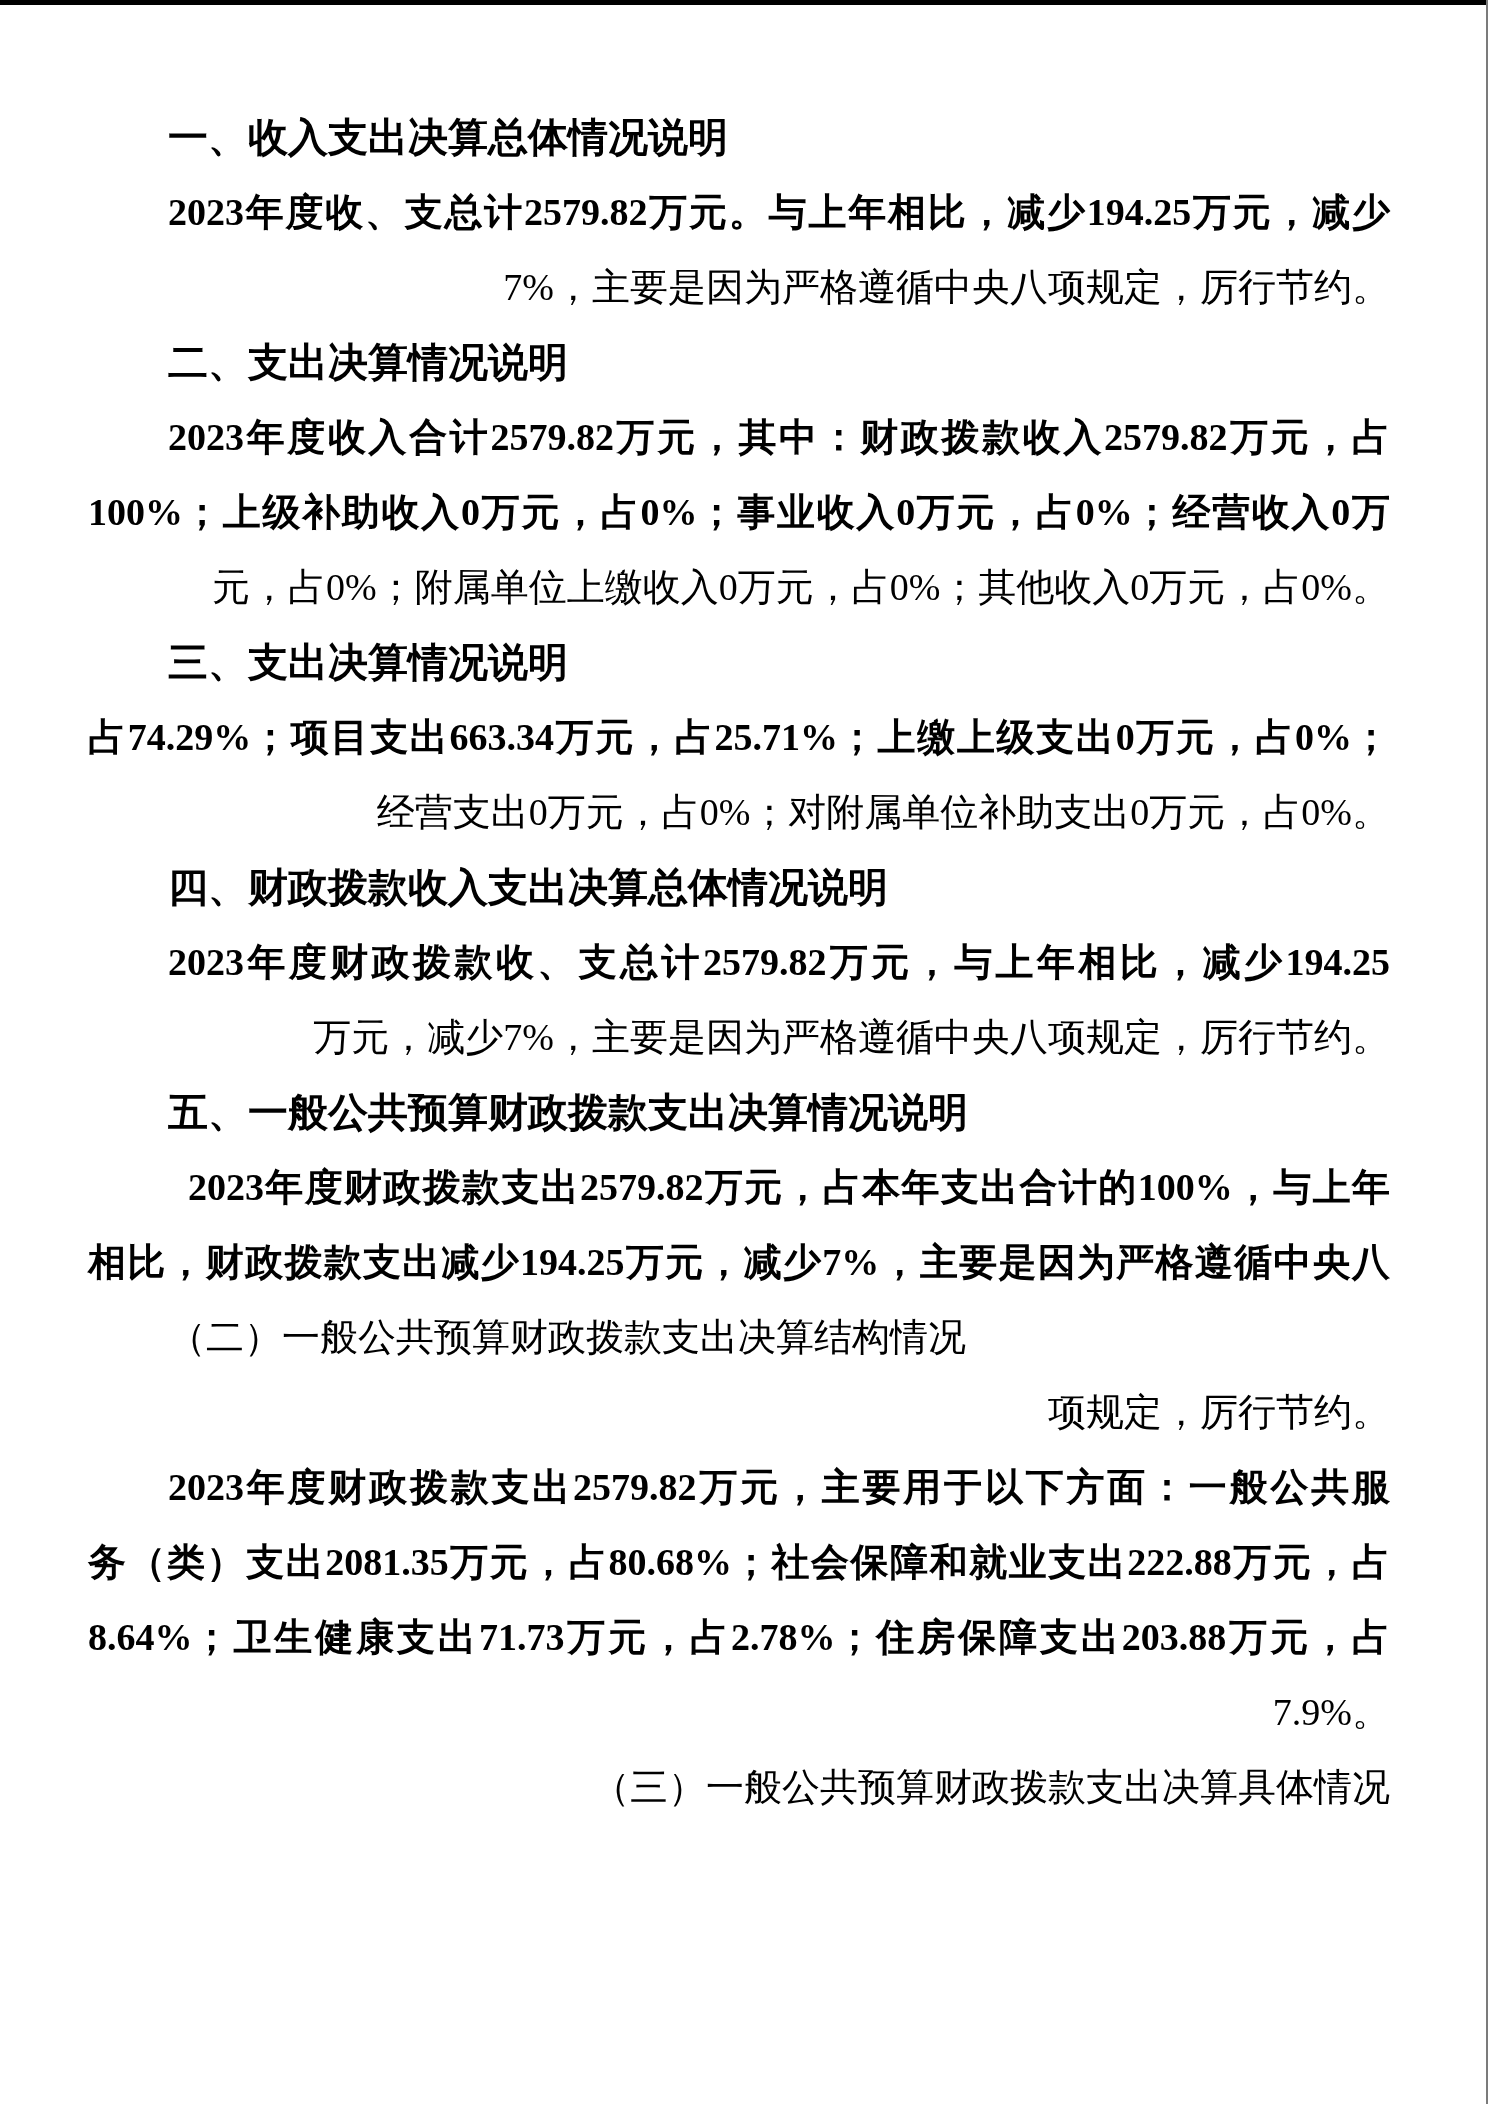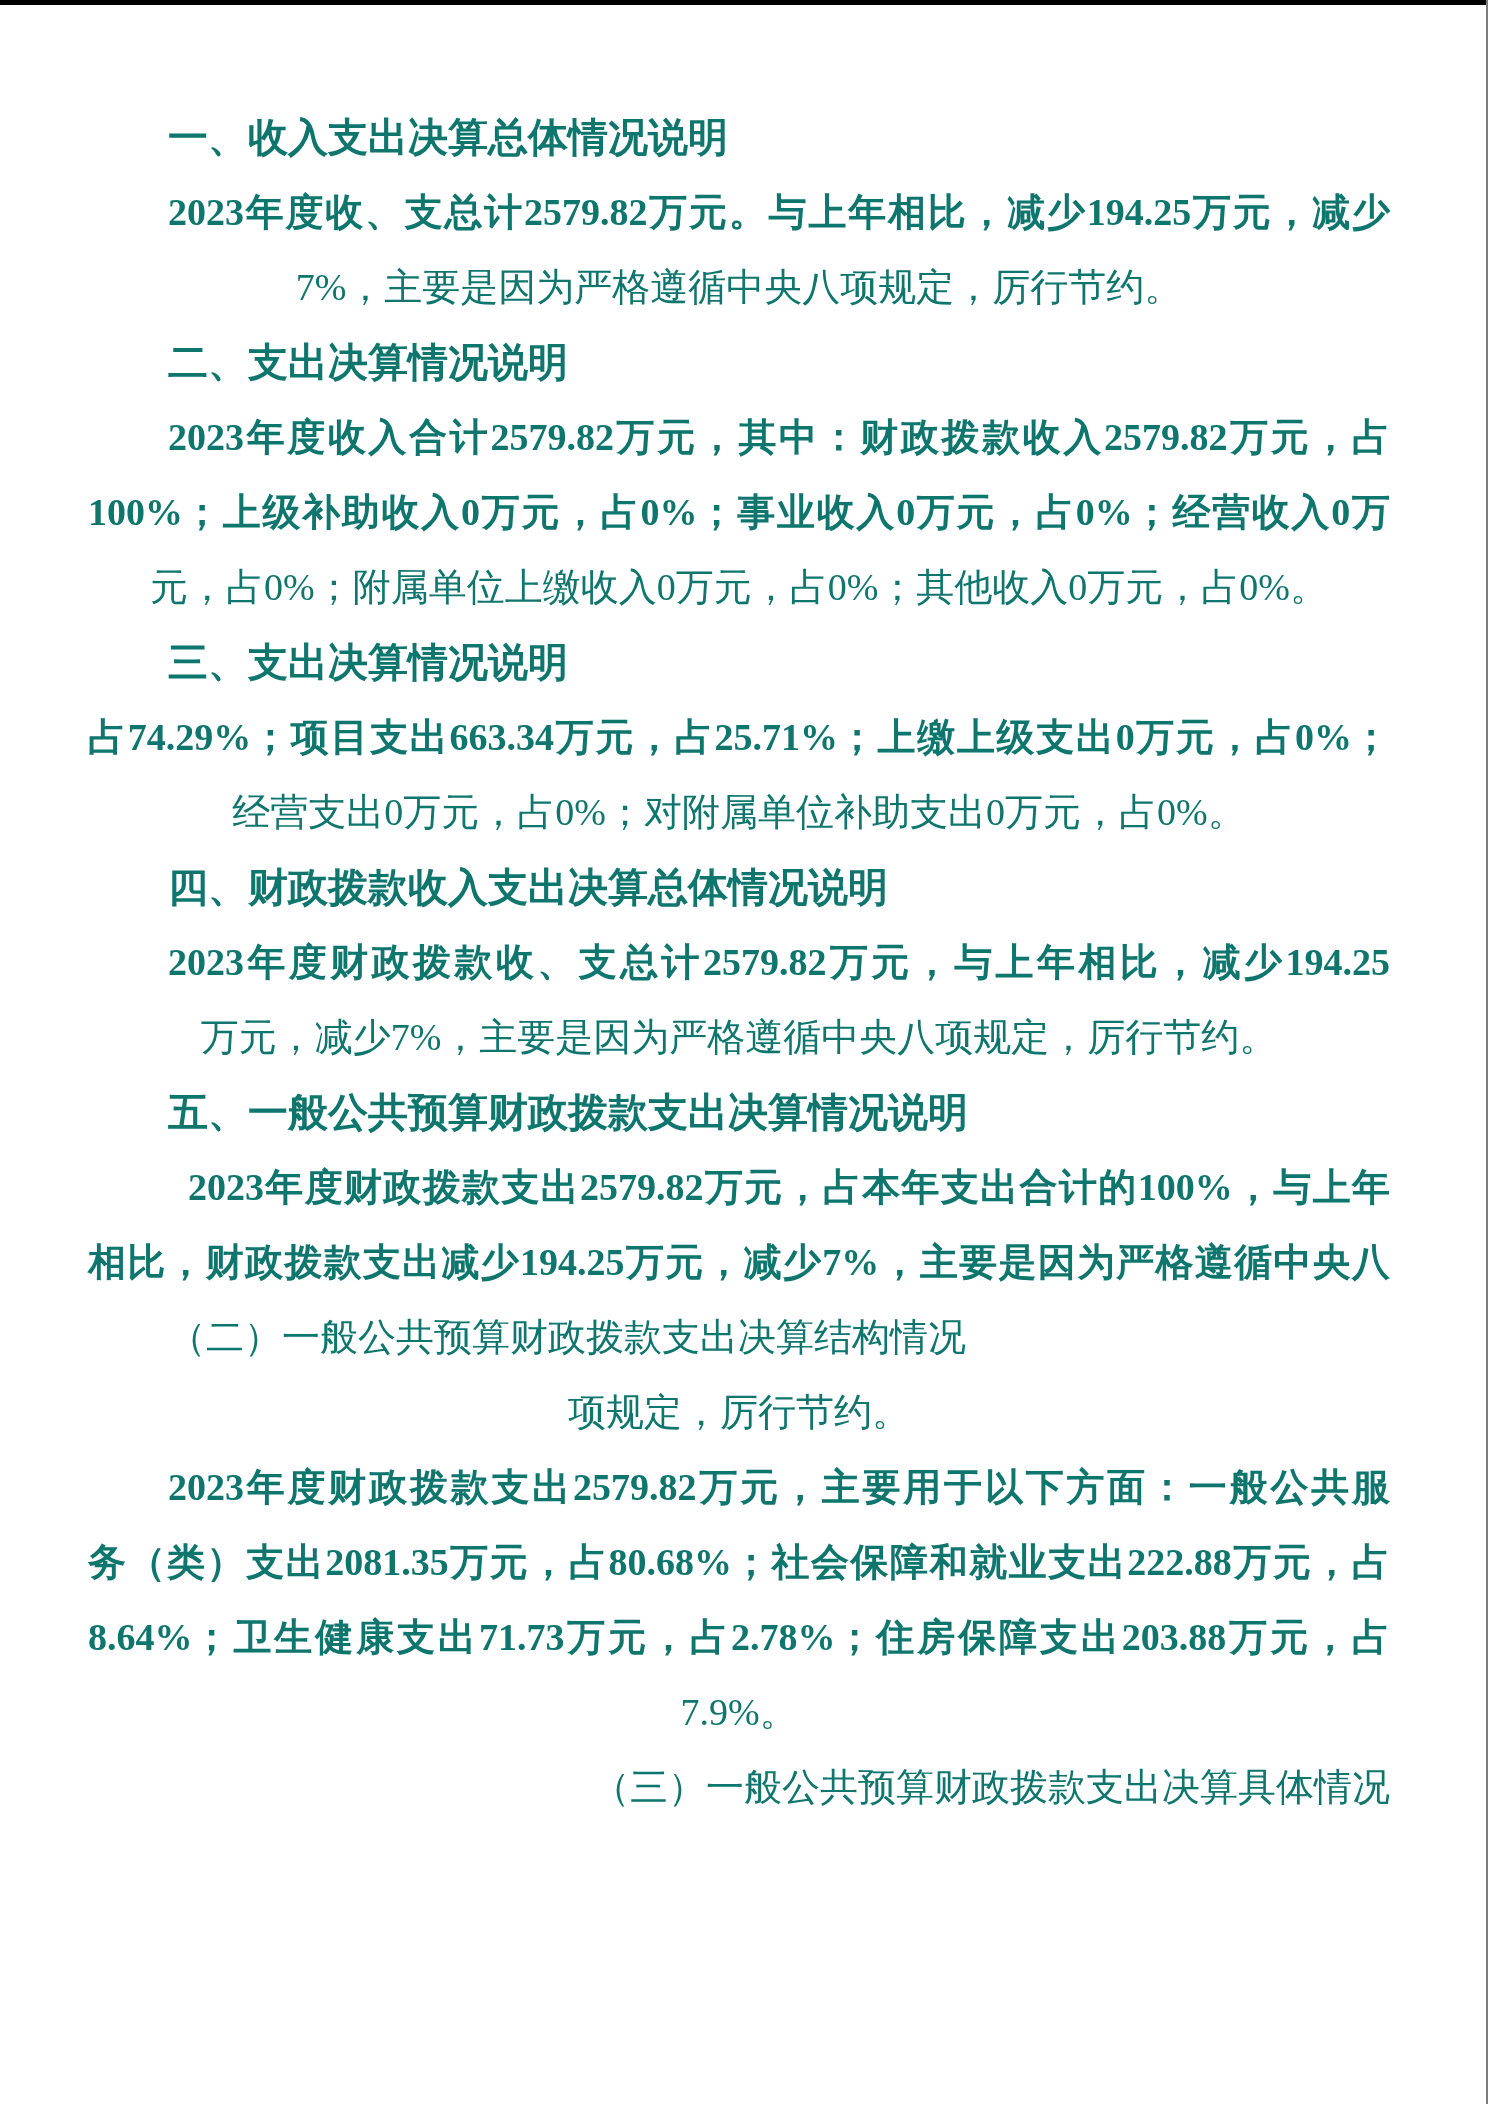--- a/index.html
+++ b/index.html
@@ -26,41 +26,41 @@
     width: 1302px;
     padding-top: 100px;
     color: #000000;
   }
   .row {
     line-height: 75px;
     font-size: 38px;
     white-space: normal;
   }
   
-  .row.l { text-align: center; }
+  .row.l { text-align: right; }
   .row.l.just { text-align: justify; text-align-last: justify; font-weight: bold; }
   
   .row.h {
     font-family: "Liberation Sans", "DejaVu Sans", sans-serif;
     font-weight: bold;
     font-size: 40px;
   }
   
   .row.s { font-size: 38px; }
   .ind0 { padding-left: 0; }
   .ind1 { padding-left: 80px; }
   .ind2 { padding-left: 100px; }
   .ind3 { padding-left: 125px; text-align: right; }
 </style>
 </head>
 <body style="background: rgb(255, 255, 255);">
 
 <div class="top-edge-bar" style="background: rgb(0, 0, 0);"></div>
 <div class="right-edge-line" style="background: rgb(123, 123, 123);"></div>
-<div class="doc" style="color: #0f766e;">
+<div class="doc" style="color: #000000;">
     <div class="row h ind1">一、收入支出决算总体情况说明</div>
     <div class="row l ind1 just">2023年度收、支总计2579.82万元。与上年相比，减少194.25万元，减少</div>
     <div class="row l ind0">7%，主要是因为严格遵循中央八项规定，厉行节约。</div>
     <div class="row h ind1">二、支出决算情况说明</div>
     <div class="row l ind1 just">2023年度收入合计2579.82万元，其中：财政拨款收入2579.82万元，占</div>
     <div class="row l ind0 just">100%；上级补助收入0万元，占0%；事业收入0万元，占0%；经营收入0万</div>
     <div class="row l ind0">元，占0%；附属单位上缴收入0万元，占0%；其他收入0万元，占0%。</div>
     <div class="row h ind1">三、支出决算情况说明</div>
     <div class="row l ind0 just">占74.29%；项目支出663.34万元，占25.71%；上缴上级支出0万元，占0%；</div>
     <div class="row l ind0">经营支出0万元，占0%；对附属单位补助支出0万元，占0%。</div>

